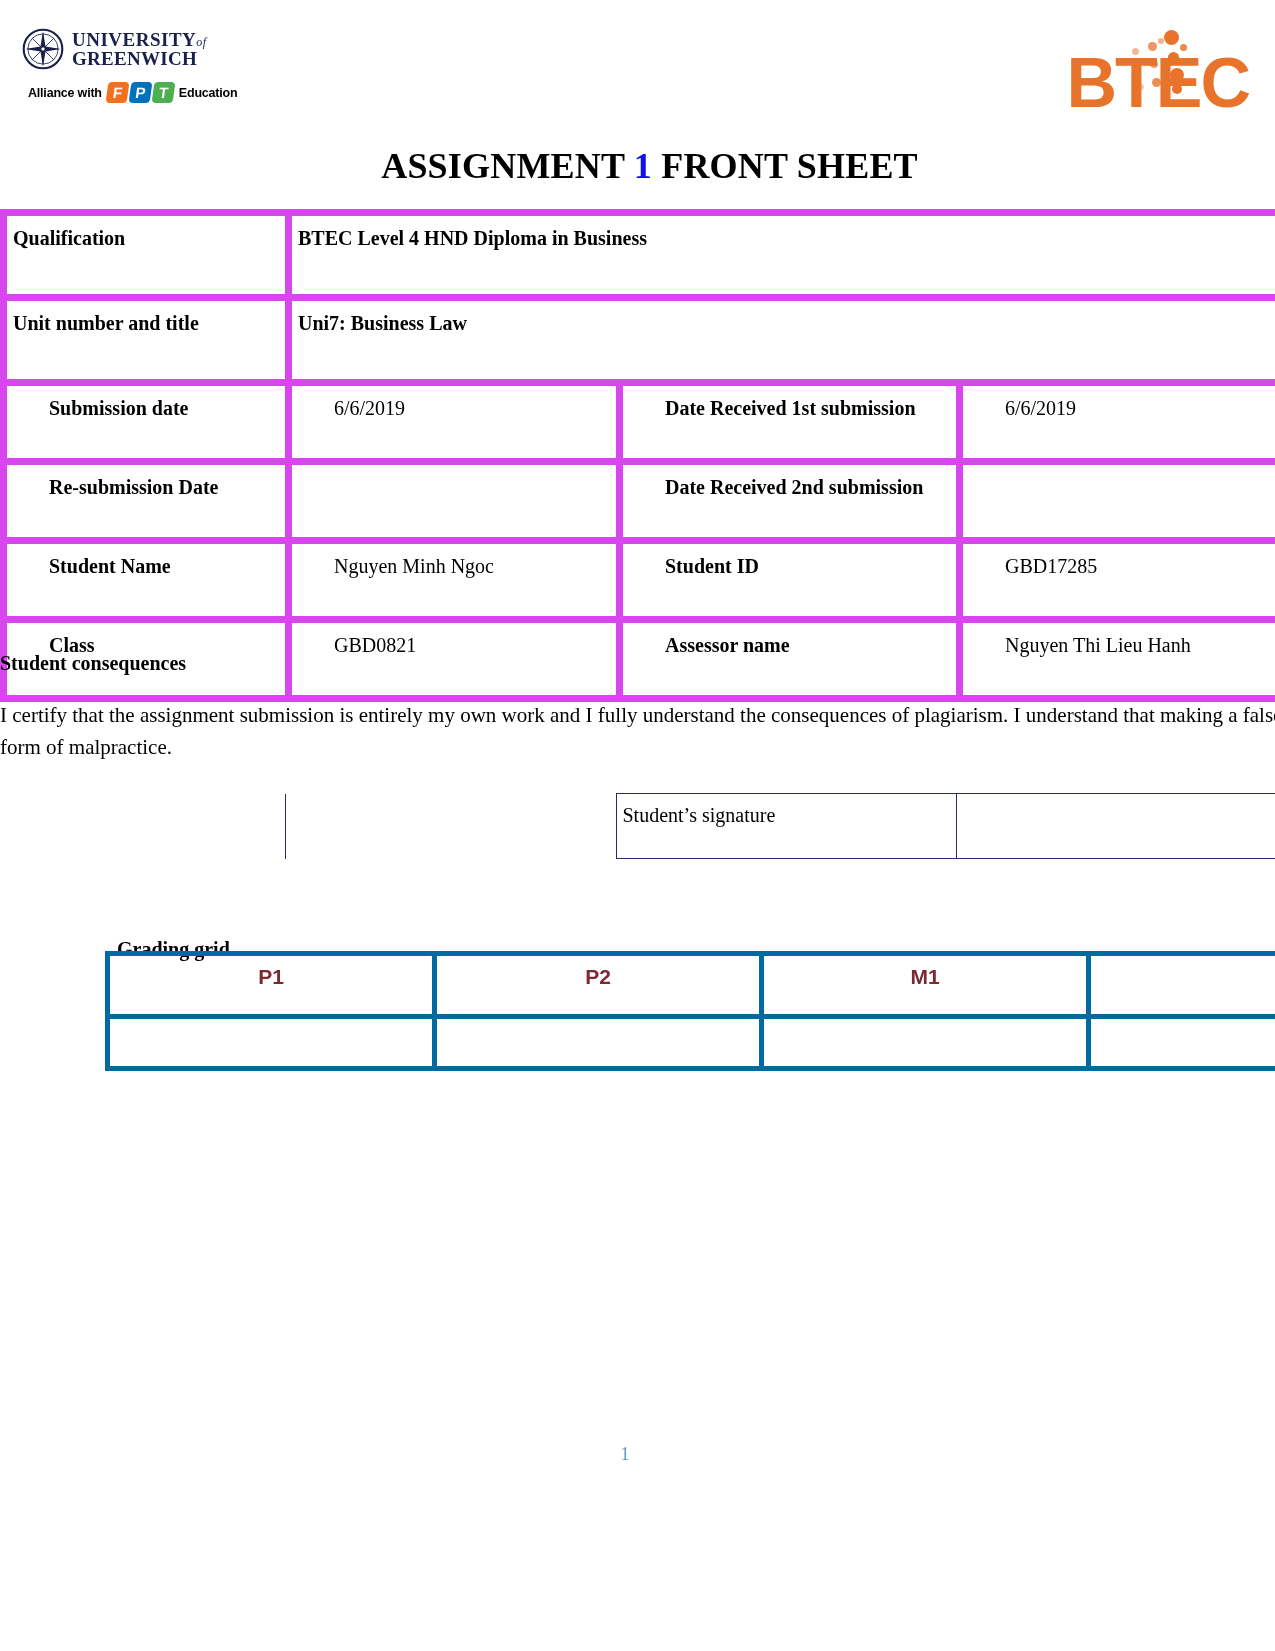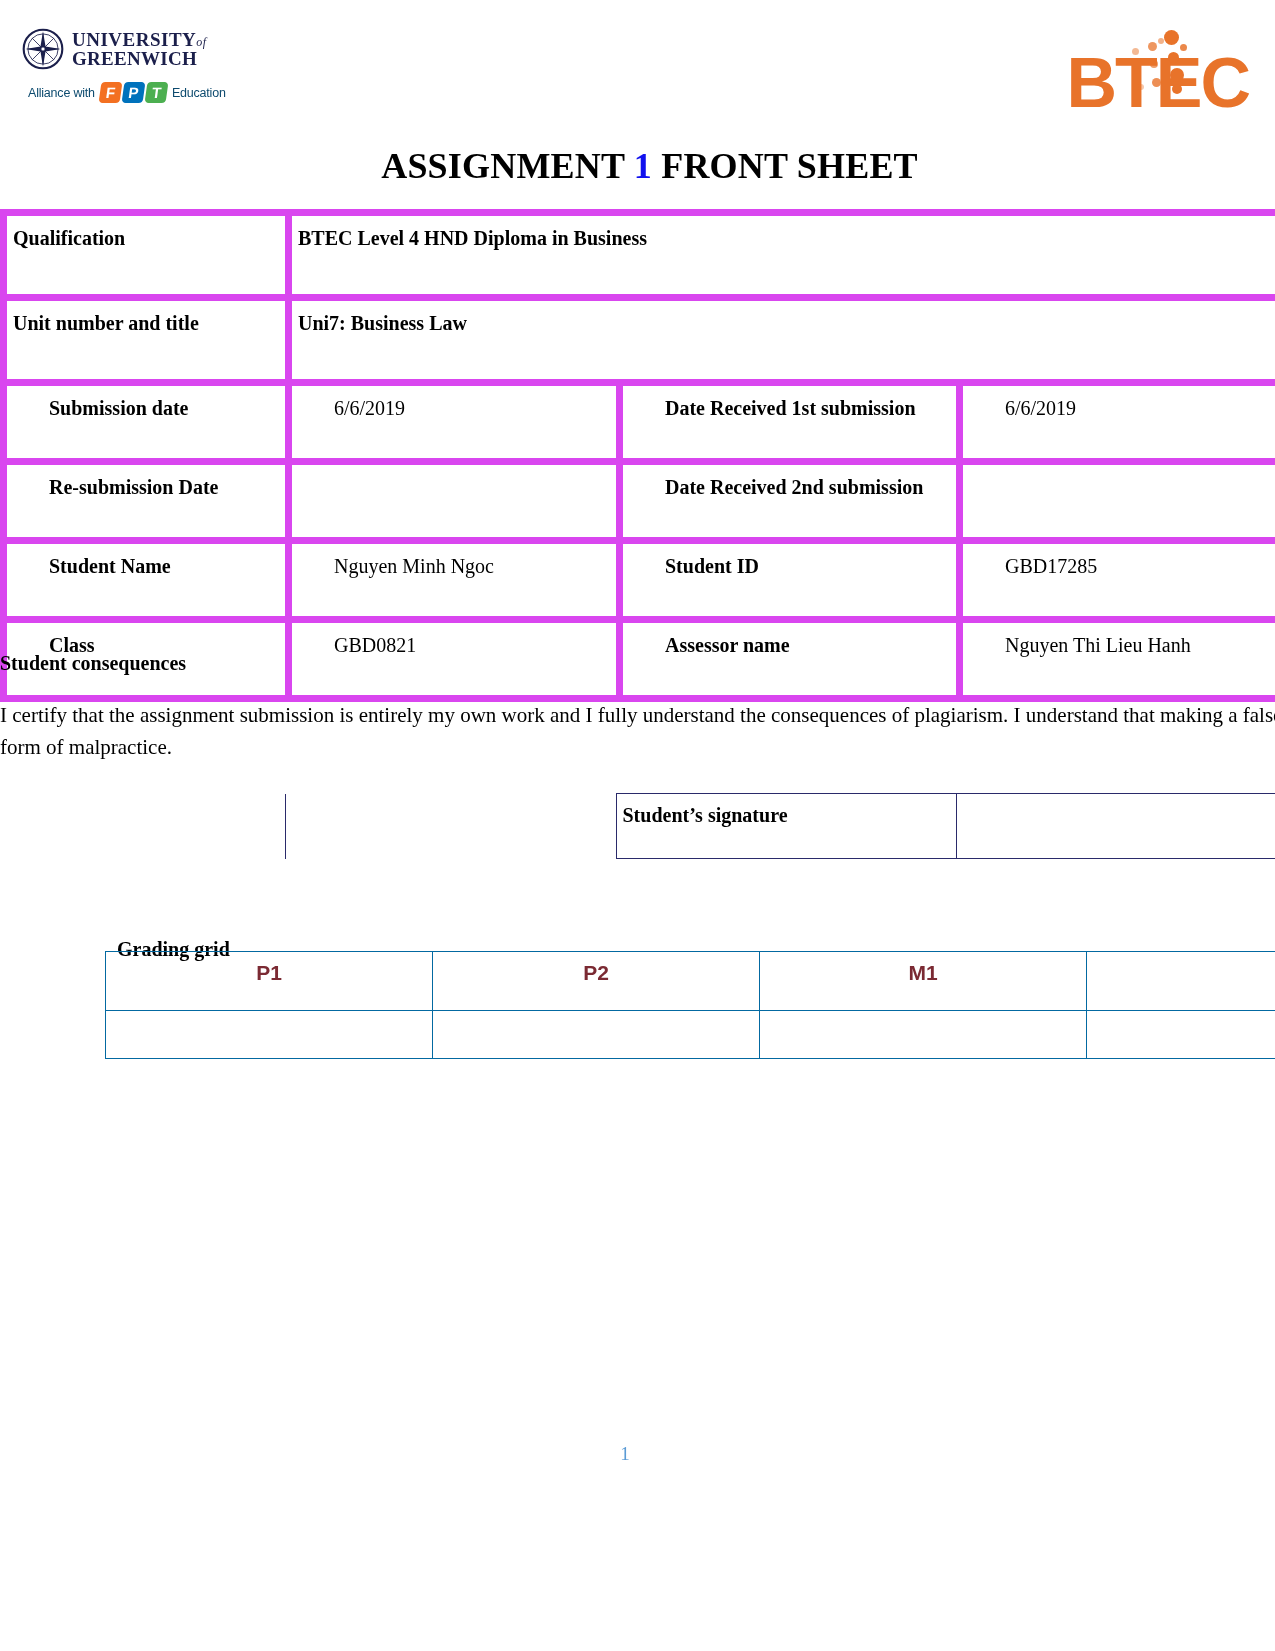--- a/index.html
+++ b/index.html
@@ -64,22 +64,22 @@
   .fpt-row {
     margin-top: 12px;
     display: flex;
     align-items: center;
     gap: 5px;
     padding-left: 6px;
   }
   .fpt-text {
     font-family: "Liberation Sans", sans-serif;
     font-size: 12.5px;
-    font-weight: 400;
-    color: #0c4a6e;
+    font-weight: 700;
+    color: #000000;
     letter-spacing: -0.2px;
   }
   .fpt-mark {
     display: flex;
     gap: 2px;
   }
   .fpt-tile {
     width: 21px;
     height: 21px;
     border-radius: 4px;
@@ -201,40 +201,40 @@
     padding: 10px 10px 10px 6px;
     height: 44px;
     vertical-align: top;
   }
   .sig-table td.blank-left {
     border-left: none;
     border-top: none;
     border-bottom: none;
     border-right: 1px solid #2A2A6A;
   }
-  .sig-table .lbl { font-weight: 700; }
+  .sig-table .lbl { font-weight: 400; }
 
   
   .grid-head {
     position: absolute;
     left: 117px;
     top: 938px;
     font-size: 20px;
     font-weight: 700;
   }
   .grid-table {
     position: absolute;
     left: 105px;
     top: 951px;
     width: 1200px;
     border-collapse: collapse;
     table-layout: fixed;
   }
   .grid-table td {
-    border: 1px solid #0369a1;
+    border: 5px solid #0369a1;
     height: 48px;
     text-align: center;
     vertical-align: top;
     padding-top: 9px;
     font-family: "Liberation Sans", sans-serif;
     font-weight: 700;
     font-size: 21px;
     color: #7B2A33;
   }
   .grid-table tr.empty td {

